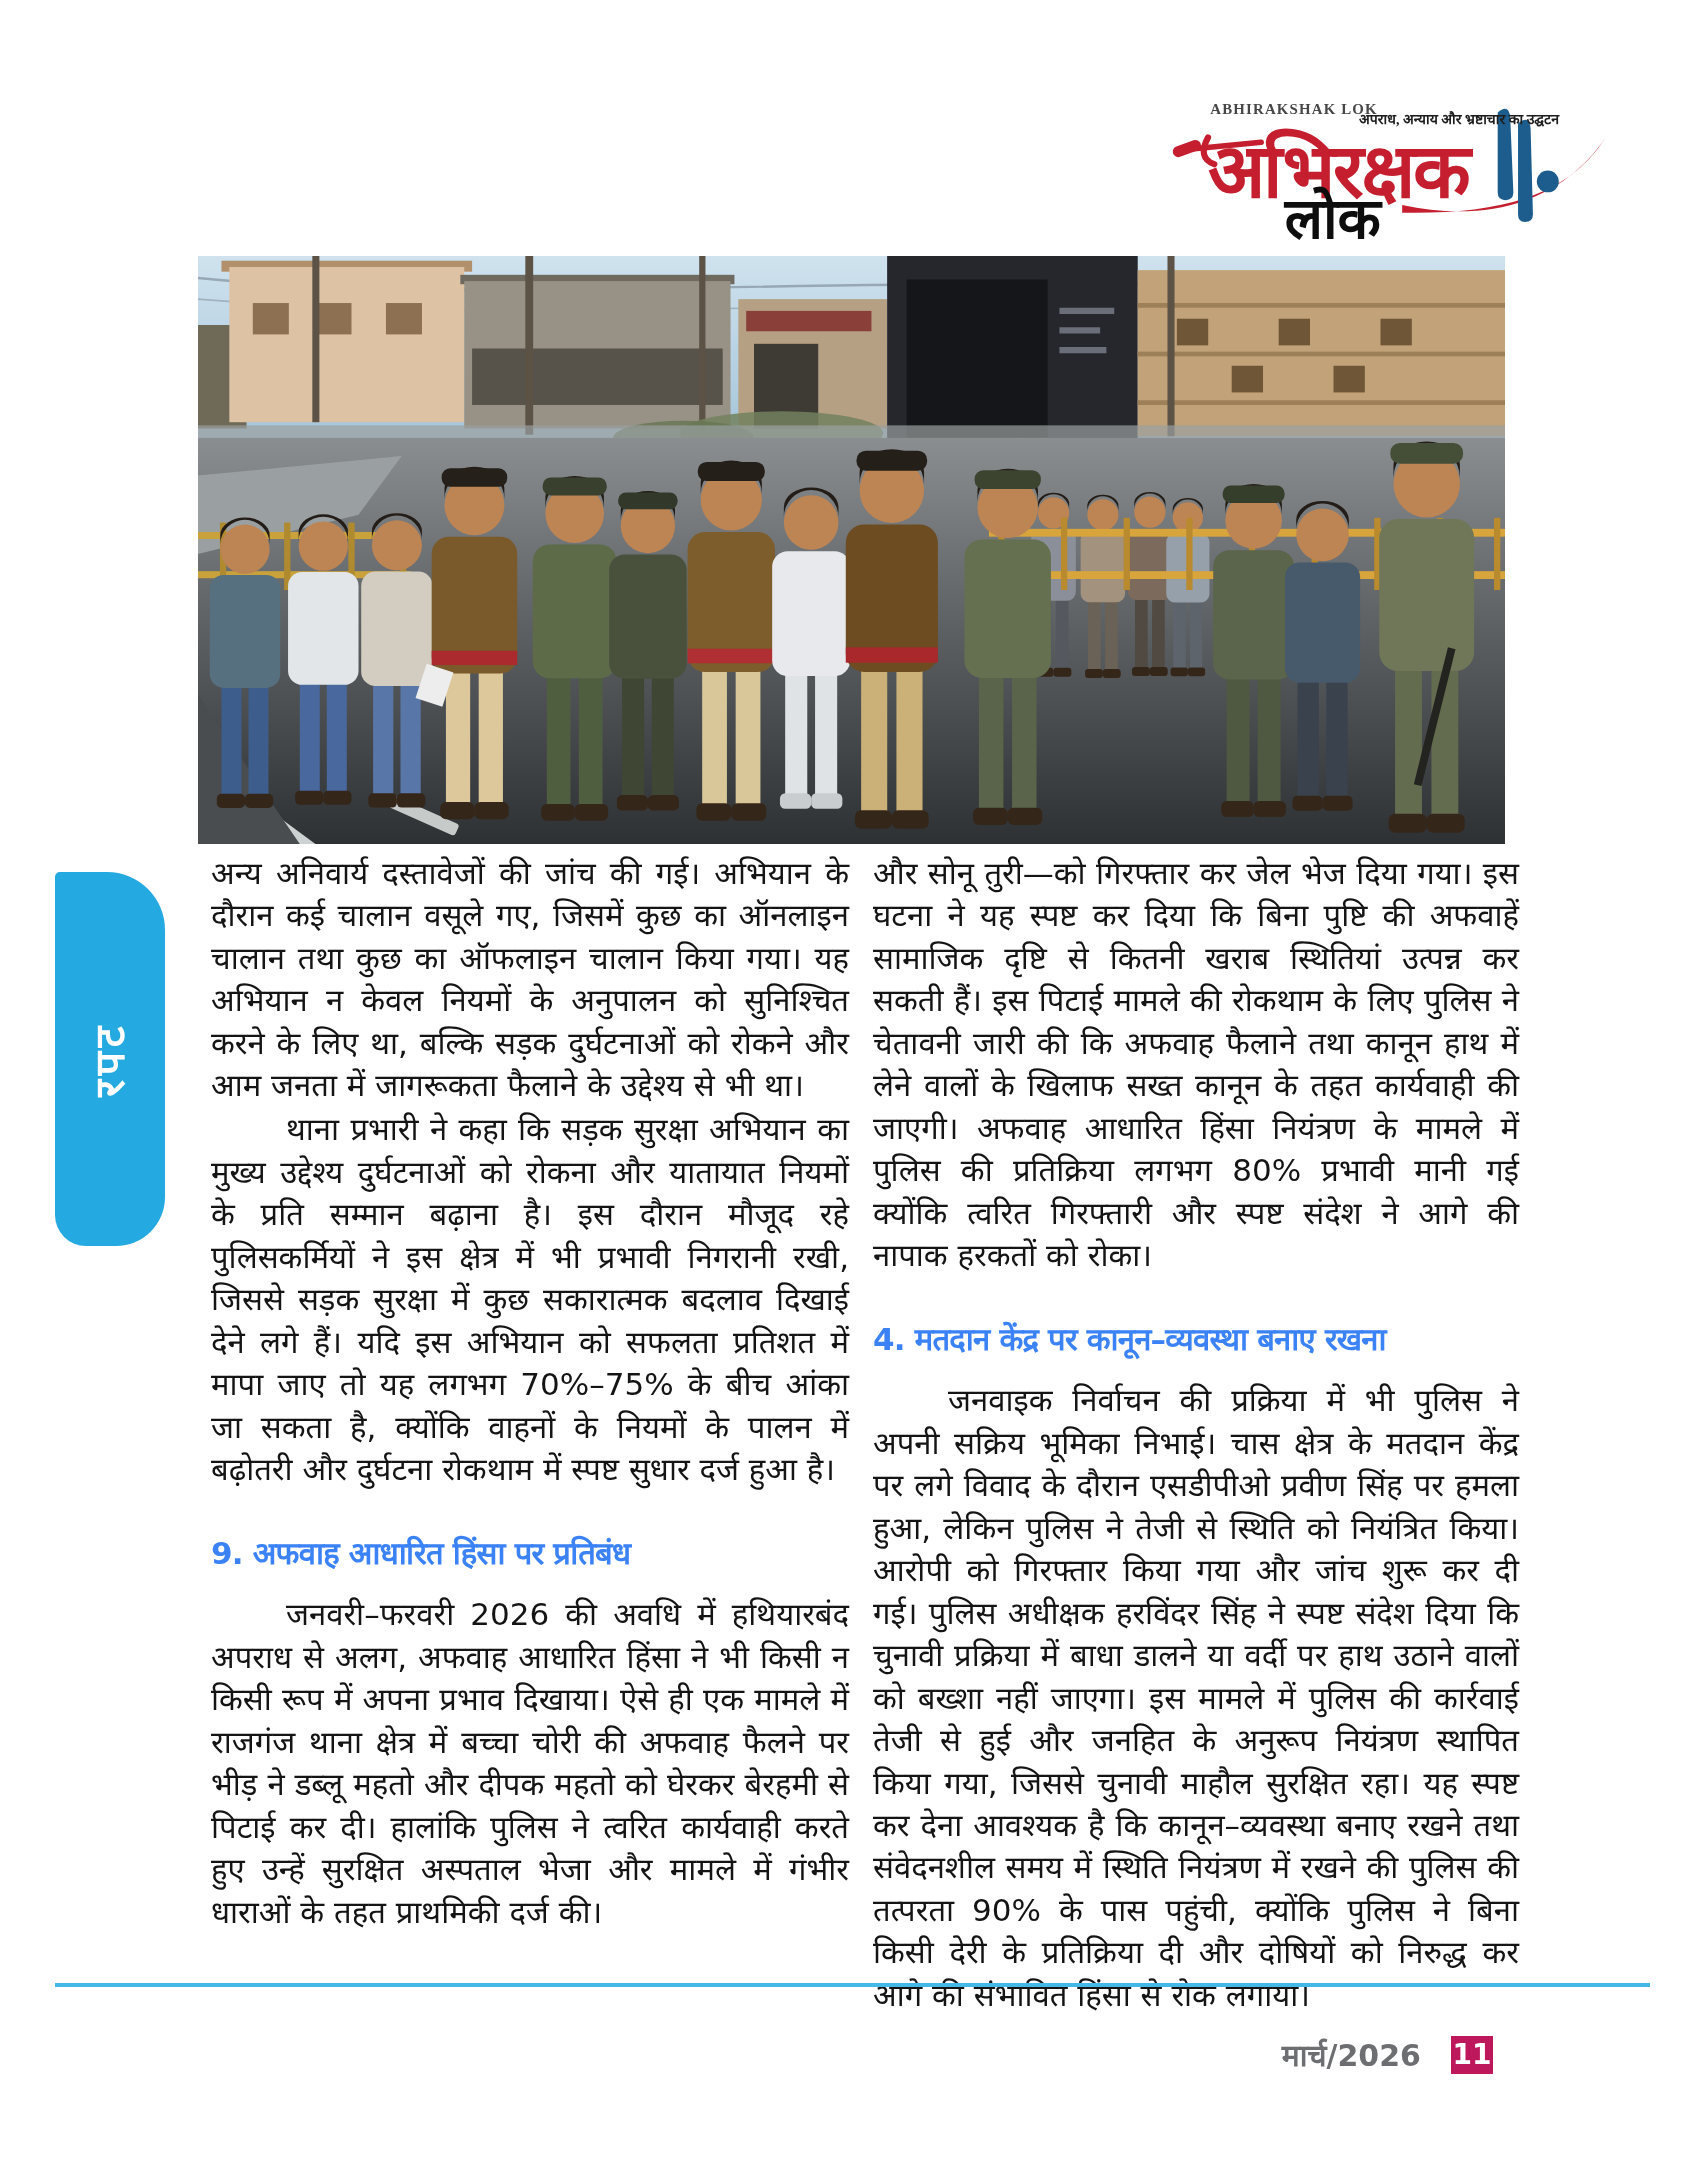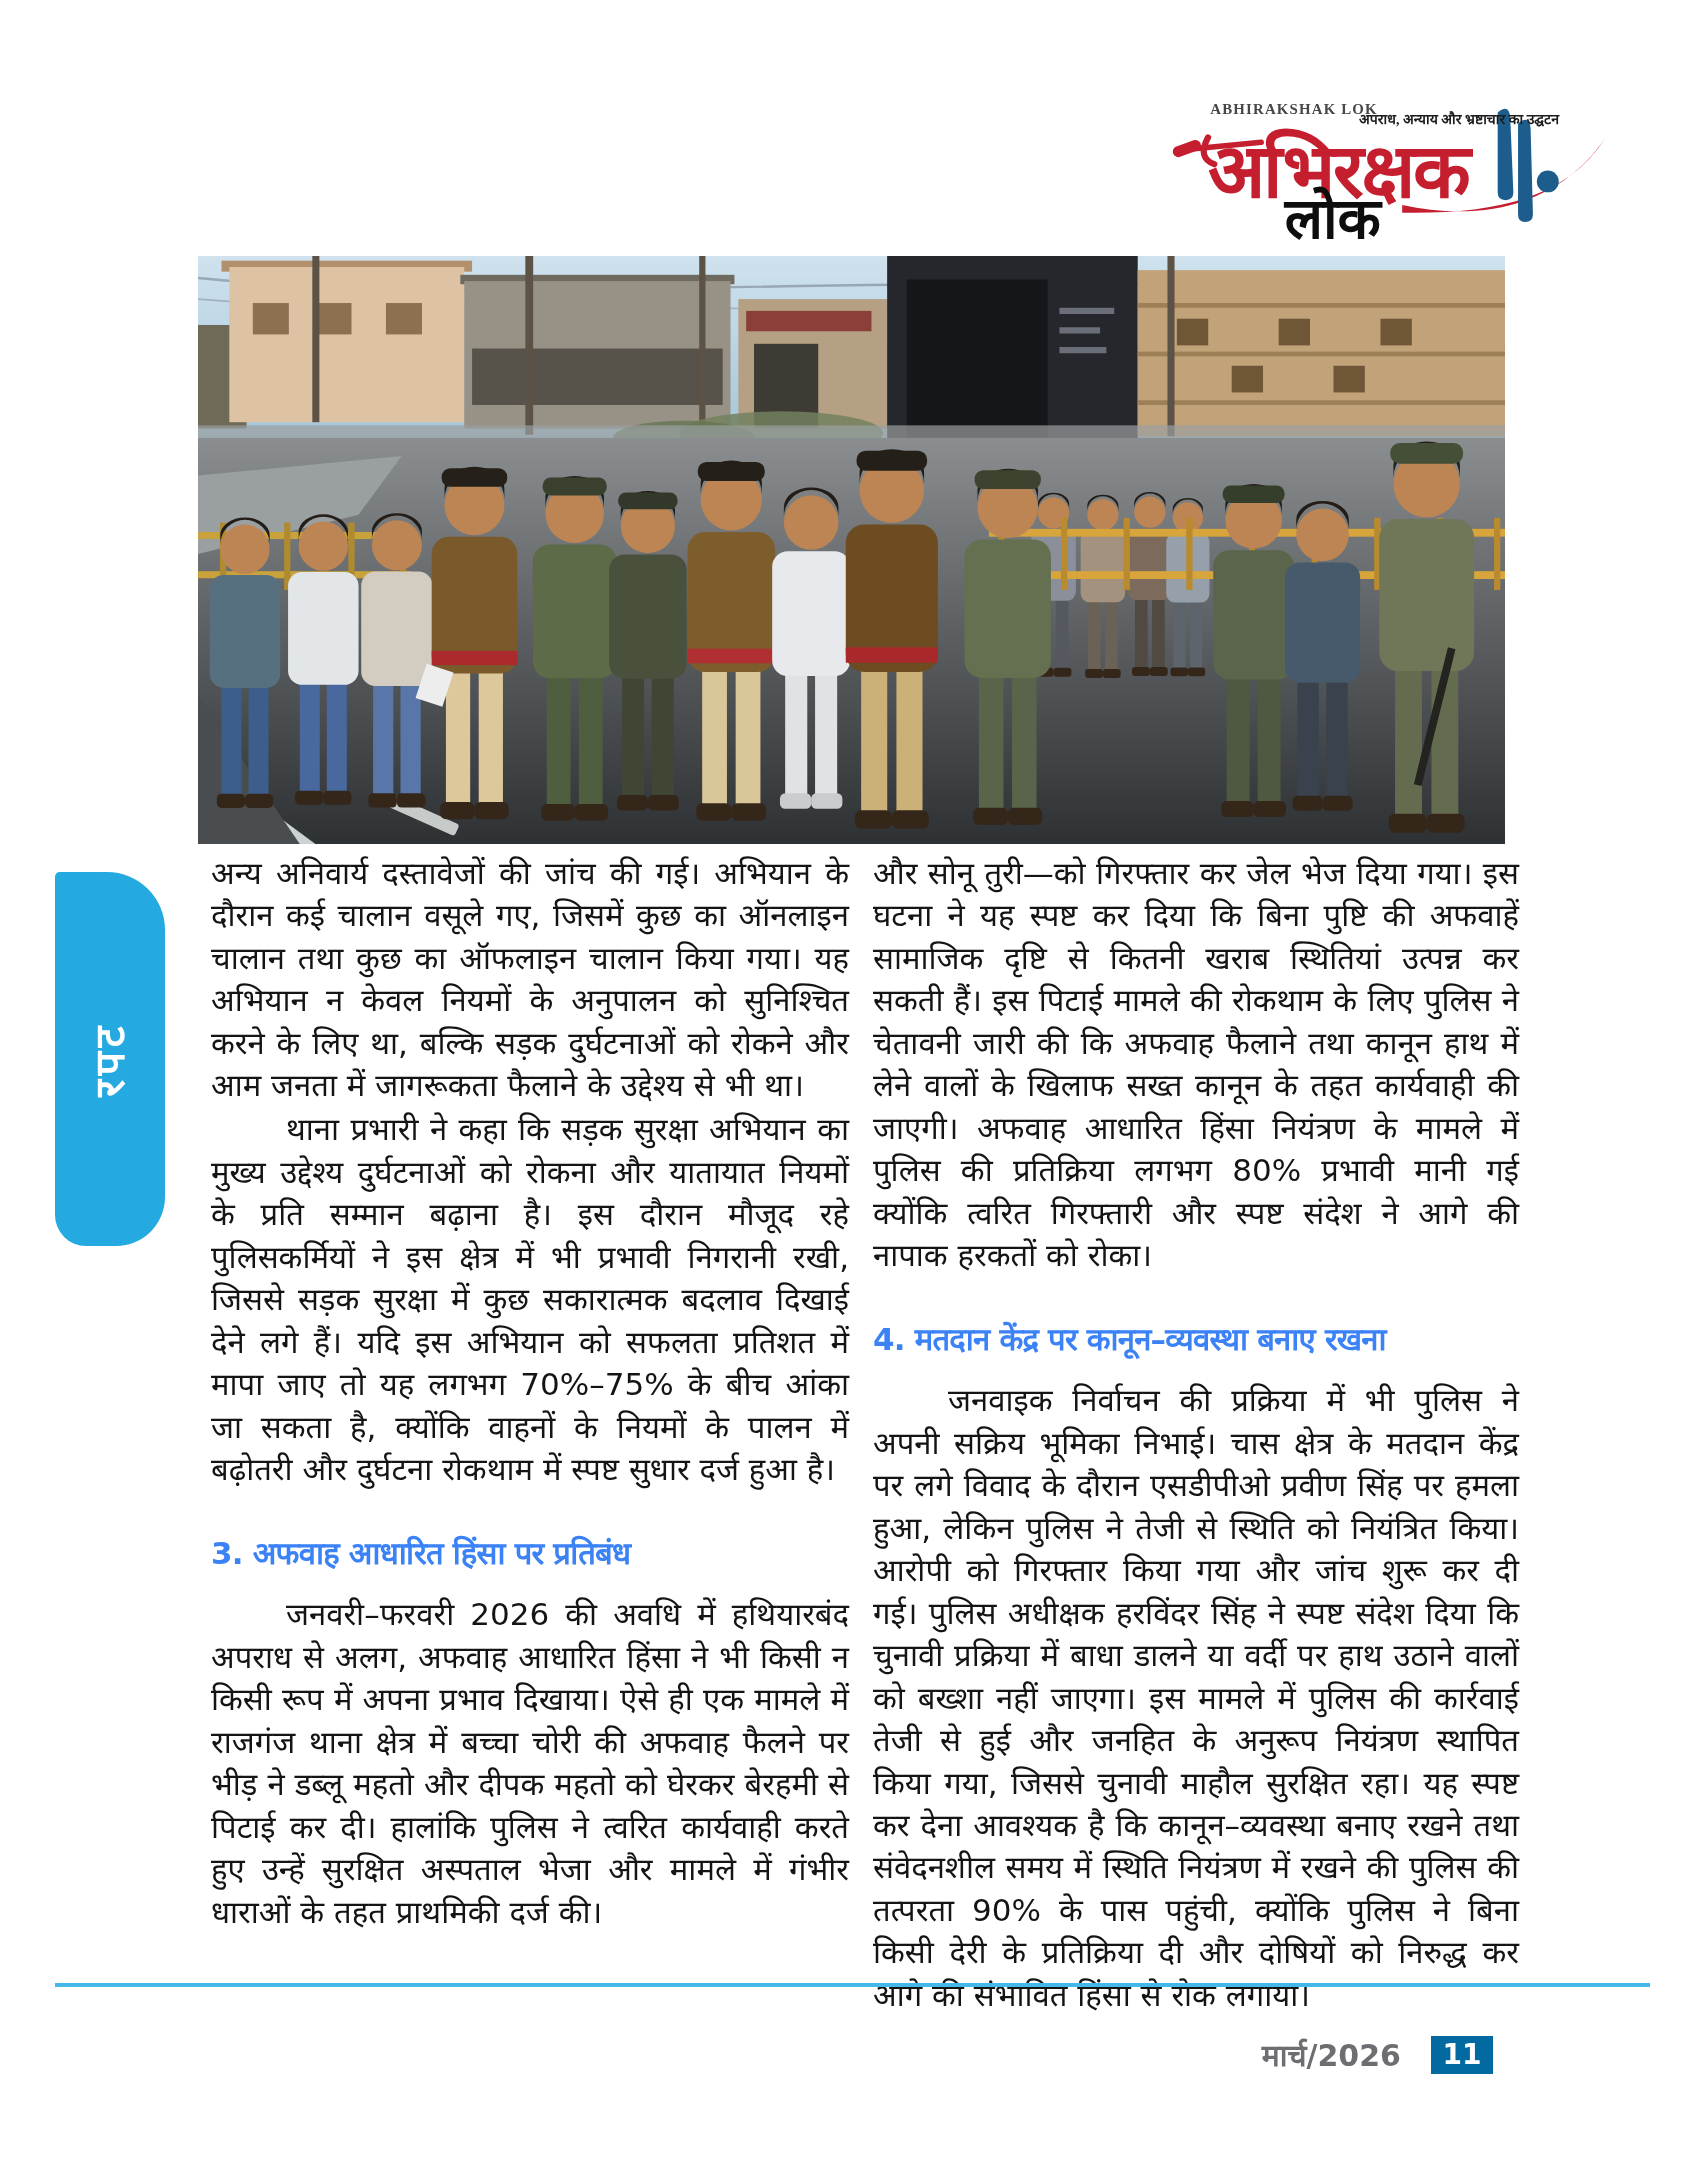--- a/index.html
+++ b/index.html
@@ -39,22 +39,22 @@
   .section-heading{
     font-size:31px;line-height:1.15;font-weight:bold;color:#3b82f6;
     margin:45px 0 22px 0;text-align:left;letter-spacing:-0.8px;
   }
 
   
   .divider{position:absolute;left:55px;top:1983px;width:1595px;height:3.9px;background:#44b8e8;}
   .footer{position:absolute;right:201px;top:2034px;display:flex;align-items:center;gap:30px;}
   .footer-issue{color:#6d6e71;font-weight:bold;font-size:30px;}
   .footer-page{
-    background:#0369a1;color:#fff;font-weight:bold;font-size:28px;
-    width:62px;height:38px;display:flex;align-items:center;justify-content:center;
+    background:#be185d;color:#fff;font-weight:bold;font-size:28px;
+    width:42px;height:38px;display:flex;align-items:center;justify-content:center;
   }
 </style>
 </head>
 <body>
 
 <div class="page">
 
   <div class="masthead">
     <svg viewBox="0 0 620 235">
 
@@ -190,21 +190,21 @@
     <rect x="1596" y="500" width="10" height="180" fill="#23231f" transform="rotate(14 1600 500)"></rect>
   </svg>
 
   <div class="side-tab">
     <span>रपट</span>
   </div>
 
   <div class="col col-left">
     <p>अन्य अनिवार्य दस्तावेजों की जांच की गई। अभियान के दौरान कई चालान वसूले गए, जिसमें कुछ का ऑनलाइन चालान तथा कुछ का ऑफलाइन चालान किया गया। यह अभियान न केवल नियमों के अनुपालन को सुनिश्चित करने के लिए था, बल्कि सड़क दुर्घटनाओं को रोकने और आम जनता में जागरूकता फैलाने के उद्देश्य से भी था।</p>
     <p class="indent">थाना प्रभारी ने कहा कि सड़क सुरक्षा अभियान का मुख्य उद्देश्य दुर्घटनाओं को रोकना और यातायात नियमों के प्रति सम्मान बढ़ाना है। इस दौरान मौजूद रहे पुलिसकर्मियों ने इस क्षेत्र में भी प्रभावी निगरानी रखी, जिससे सड़क सुरक्षा में कुछ सकारात्मक बदलाव दिखाई देने लगे हैं। यदि इस अभियान को सफलता प्रतिशत में मापा जाए तो यह लगभग 70%–75% के बीच आंका जा सकता है, क्योंकि वाहनों के नियमों के पालन में बढ़ोतरी और दुर्घटना रोकथाम में स्पष्ट सुधार दर्ज हुआ है।</p>
-    <h2 class="section-heading">3. अफवाह आधारित हिंसा पर प्रतिबंध</h2>
+    <h2 class="section-heading">9. अफवाह आधारित हिंसा पर प्रतिबंध</h2>
     <p class="indent">जनवरी–फरवरी 2026 की अवधि में हथियारबंद अपराध से अलग, अफवाह आधारित हिंसा ने भी किसी न किसी रूप में अपना प्रभाव दिखाया। ऐसे ही एक मामले में राजगंज थाना क्षेत्र में बच्चा चोरी की अफवाह फैलने पर भीड़ ने डब्लू महतो और दीपक महतो को घेरकर बेरहमी से पिटाई कर दी। हालांकि पुलिस ने त्वरित कार्यवाही करते हुए उन्हें सुरक्षित अस्पताल भेजा और मामले में गंभीर धाराओं के तहत प्राथमिकी दर्ज की।</p>
   </div>
 
   <div class="col col-right">
     <p>और सोनू तुरी—को गिरफ्तार कर जेल भेज दिया गया। इस घटना ने यह स्पष्ट कर दिया कि बिना पुष्टि की अफवाहें सामाजिक दृष्टि से कितनी खराब स्थितियां उत्पन्न कर सकती हैं। इस पिटाई मामले की रोकथाम के लिए पुलिस ने चेतावनी जारी की कि अफवाह फैलाने तथा कानून हाथ में लेने वालों के खिलाफ सख्त कानून के तहत कार्यवाही की जाएगी। अफवाह आधारित हिंसा नियंत्रण के मामले में पुलिस की प्रतिक्रिया लगभग 80% प्रभावी मानी गई क्योंकि त्वरित गिरफ्तारी और स्पष्ट संदेश ने आगे की नापाक हरकतों को रोका।</p>
     <h2 class="section-heading">4. मतदान केंद्र पर कानून–व्यवस्था बनाए रखना</h2>
     <p class="indent">जनवाइक निर्वाचन की प्रक्रिया में भी पुलिस ने अपनी सक्रिय भूमिका निभाई। चास क्षेत्र के मतदान केंद्र पर लगे विवाद के दौरान एसडीपीओ प्रवीण सिंह पर हमला हुआ, लेकिन पुलिस ने तेजी से स्थिति को नियंत्रित किया। आरोपी को गिरफ्तार किया गया और जांच शुरू कर दी गई। पुलिस अधीक्षक हरविंदर सिंह ने स्पष्ट संदेश दिया कि चुनावी प्रक्रिया में बाधा डालने या वर्दी पर हाथ उठाने वालों को बख्शा नहीं जाएगा। इस मामले में पुलिस की कार्रवाई तेजी से हुई और जनहित के अनुरूप नियंत्रण स्थापित किया गया, जिससे चुनावी माहौल सुरक्षित रहा। यह स्पष्ट कर देना आवश्यक है कि कानून–व्यवस्था बनाए रखने तथा संवेदनशील समय में स्थिति नियंत्रण में रखने की पुलिस की तत्परता 90% के पास पहुंची, क्योंकि पुलिस ने बिना किसी देरी के प्रतिक्रिया दी और दोषियों को निरुद्ध कर आगे की संभावित हिंसा से रोक लगाया।</p>
   </div>
 
   <div class="divider"></div>

